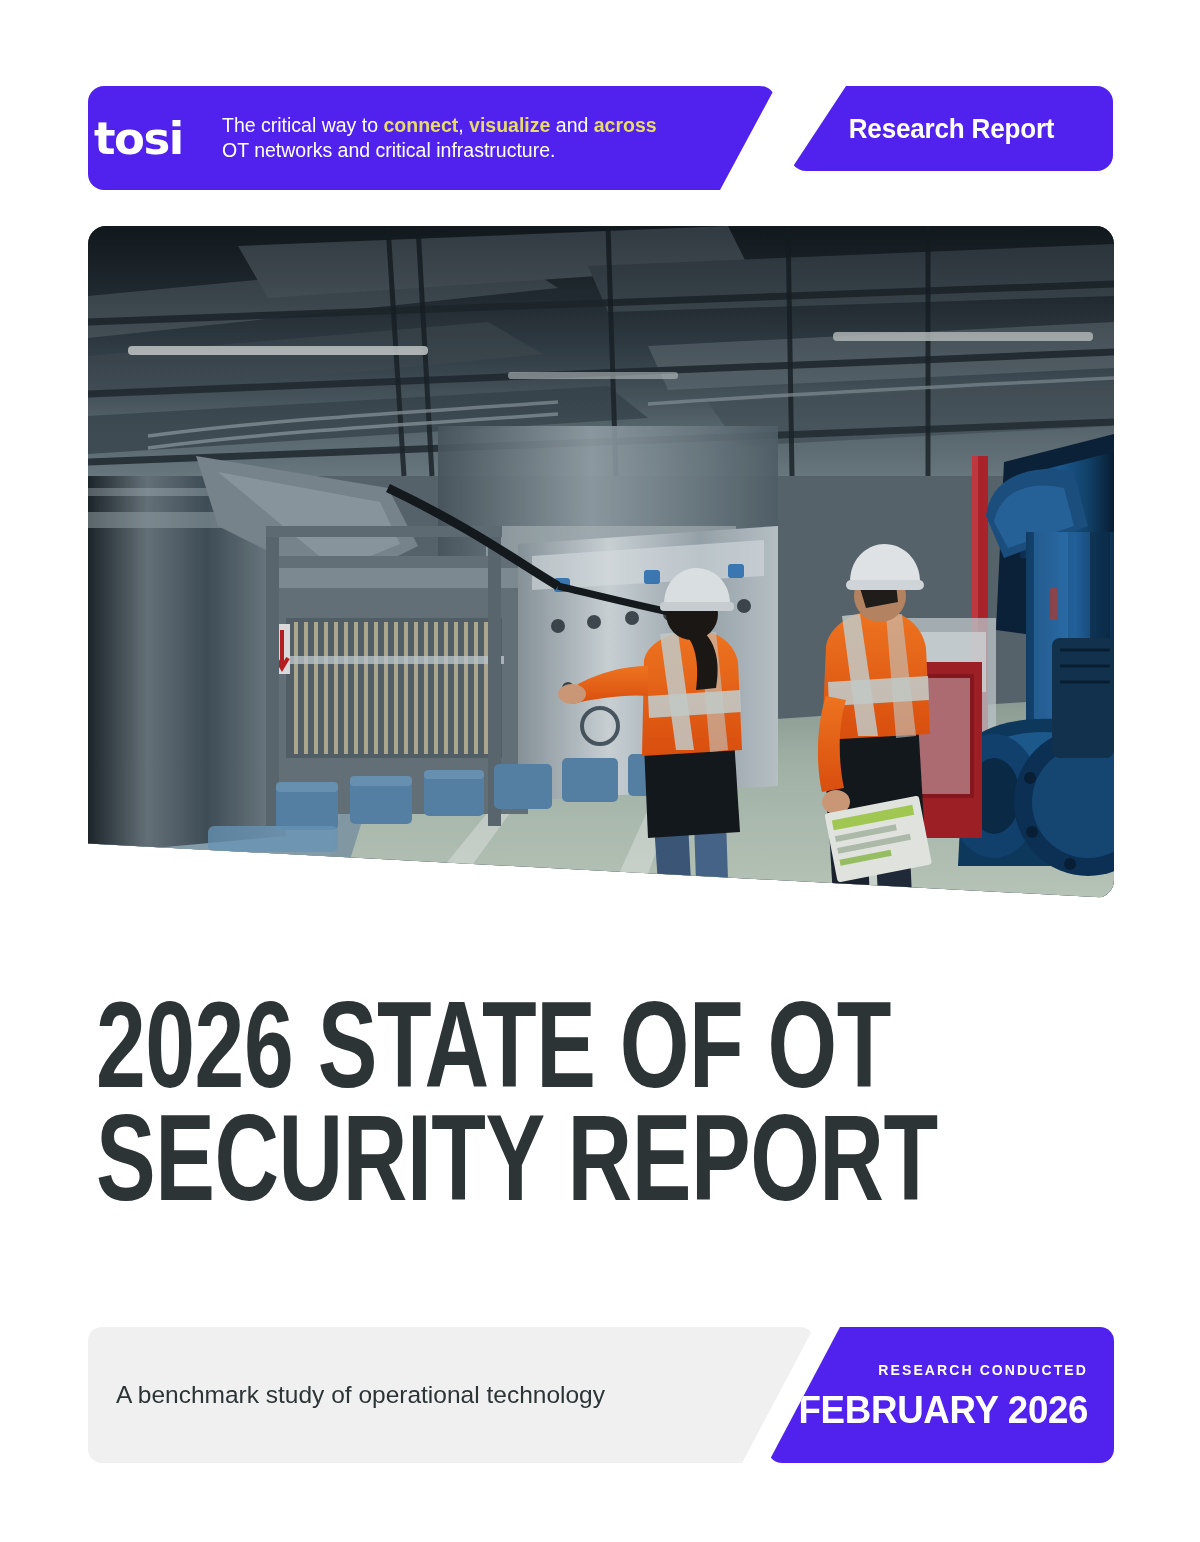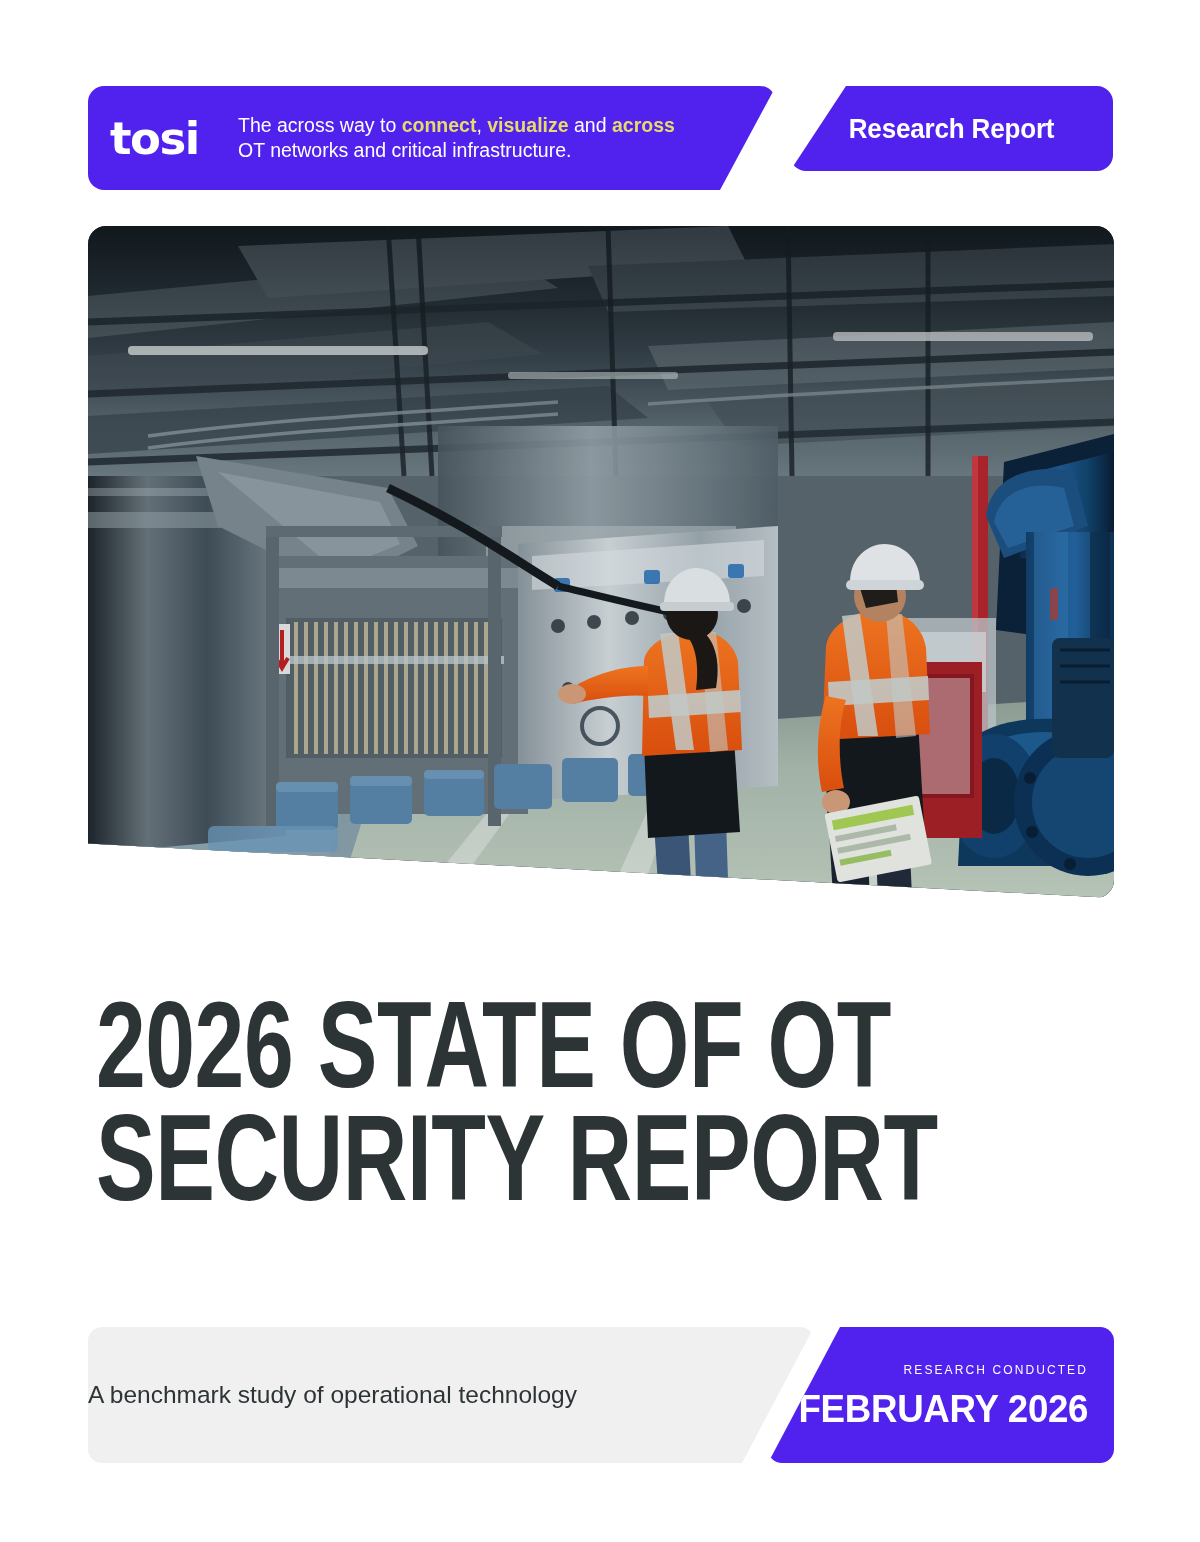--- a/index.html
+++ b/index.html
@@ -44,21 +44,21 @@
     height: 85px;
     background: #5122EE;
     border-radius: 16px;
     -webkit-clip-path: polygon(56px 0, 100% 0, 100% 100%, 0 100%);
     clip-path: polygon(56px 0, 100% 0, 100% 100%, 0 100%);
     display: flex;
     align-items: center;
     justify-content: center;
   }
   .logo-wrap {
-    margin-left: 22px;
+    margin-left: 6px;
     width: 120px;
     flex: none;
     display: flex;
     align-items: center;
     justify-content: flex-start;
   }
   .logo-text {
     color: #ffffff;
     font-size: 45px;
     font-weight: 800;
@@ -138,20 +138,21 @@
     border-radius: 14px;
     -webkit-clip-path: polygon(0 0, 100% 0, calc(100% - 72px) 100%, 0 100%);
     clip-path: polygon(0 0, 100% 0, calc(100% - 72px) 100%, 0 100%);
     display: flex;
     align-items: center;
   }
   .footer-sub {
     color: #2D3436;
     font-size: 24.5px;
     line-height: 1.55;
+    margin-left: 28px;
     padding-right: 40px;
   }
   .footer-right {
     position: absolute;
     left: 680px;
     top: 0;
     width: 346px;
     height: 136px;
     background: #5122EE;
     border-radius: 14px;
@@ -159,22 +160,22 @@
     clip-path: polygon(72px 0, 100% 0, 100% 100%, 0 100%);
     display: flex;
     flex-direction: column;
     align-items: flex-end;
     justify-content: center;
     padding-right: 26px;
     box-sizing: border-box;
   }
   .footer-eyebrow {
     color: #ffffff;
-    font-size: 12px;
-    font-weight: 400;
+    font-size: 14px;
+    font-weight: 700;
     letter-spacing: 2.1px;
     margin-bottom: 12px;
   }
   .footer-date {
     color: #ffffff;
     font-size: 39px;
     font-weight: 700;
     letter-spacing: -0.3px;
     line-height: 1;
     font-family: "Liberation Sans Narrow", "Liberation Sans", sans-serif;
@@ -185,21 +186,21 @@
 </head>
 <body>
 
 <div class="header-band">
 
   <div class="header-left">
     <div class="logo-wrap">
       <span class="logo-text">tosi</span>
     </div>
     <div class="tagline">
-      <span>The across way to </span><span class="accent">connect</span><span>, </span><span class="accent">visualize</span><span>  and </span><span class="accent">across</span><br>
+      <span>The critical way to </span><span class="accent">connect</span><span>, </span><span class="accent">visualize</span><span>  and </span><span class="accent">across</span><br>
       <span>OT networks and critical infrastructure.</span>
     </div>
   </div>
 
   <div class="header-right">
     <span class="header-right-label">Research Report</span>
   </div>
 </div>
 
 <div class="hero">

